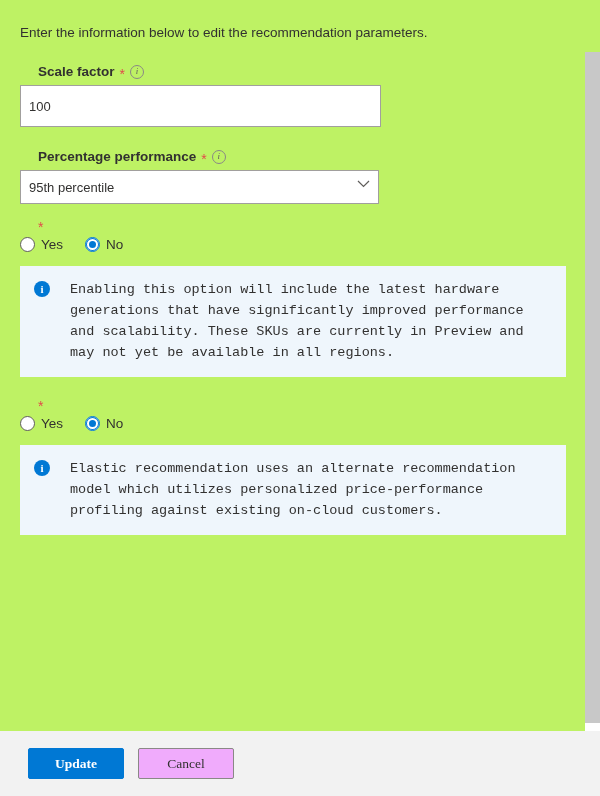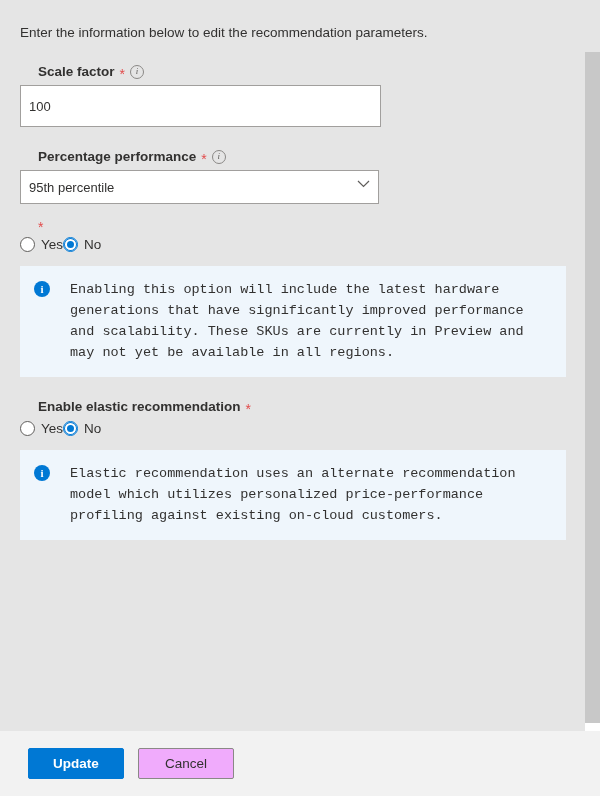--- a/index.html
+++ b/index.html
@@ -39,21 +39,21 @@
     font-size: 16px;
     font-weight: bold;
     color: #323130;
     letter-spacing: 0.1px;
   }
 
   
   .panel-body {
     position: relative;
     flex: 1;
-    background: #e5e5e5;
+    background: #bef264;
     padding: 0 20px 0 20px;
     box-sizing: border-box;
     overflow: hidden;
   }
 
   .intro-text {
     font-size: 13.5px;
     color: #323130;
     padding-top: 24px;
     line-height: 18px;
@@ -140,20 +140,21 @@
     transform: translateY(-50%);
     pointer-events: none;
     line-height: 0;
   }
 
   
   .radio-row {
     display: flex;
     align-items: flex-start;
     margin-top: 7px;
+    gap: 22px;
   }
   .radio-option {
     display: flex;
     align-items: center;
     gap: 6px;
     cursor: pointer;
   }
   .radio-mark {
     width: 15px;
     height: 15px;
@@ -246,21 +247,21 @@
     height: 65px;
     min-height: 65px;
     background: #f2f2f2;
     display: flex;
     align-items: center;
     padding-left: 28px;
     gap: 14px;
     box-sizing: border-box;
   }
   .btn {
-    font-family: Liberation Sans, sans-serif;
+    font-family: Liberation Serif, serif;
     font-size: 13.5px;
     font-weight: bold;
     height: 31px;
     min-width: 96px;
     padding: 0 16px;
     border-radius: 2px;
     cursor: pointer;
     box-sizing: border-box;
   }
   .btn-primary {
@@ -327,21 +328,20 @@
         </div>
       </div>
       <div class="info-banner">
         <span class="info-banner-icon">i</span>
         <span class="info-banner-text">Enabling this option will include the latest hardware generations that have significantly improved performance and scalability. These SKUs are currently in Preview and may not yet be available in all regions.</span>
       </div>
     </div>
 
     <div class="field-group">
       <div class="field-label-row">
-        <span class="field-label">Enable elastic recommendation</span>
         <span class="required-star">*</span>
       </div>
       <div class="radio-row">
         <div class="radio-option">
           <span class="radio-mark"></span>
           <span class="radio-label">Yes</span>
         </div>
         <div class="radio-option selected">
           <span class="radio-mark"></span>
           <span class="radio-label">No</span>

